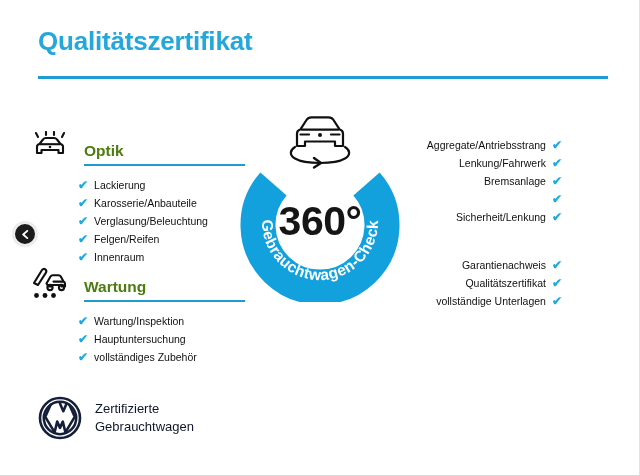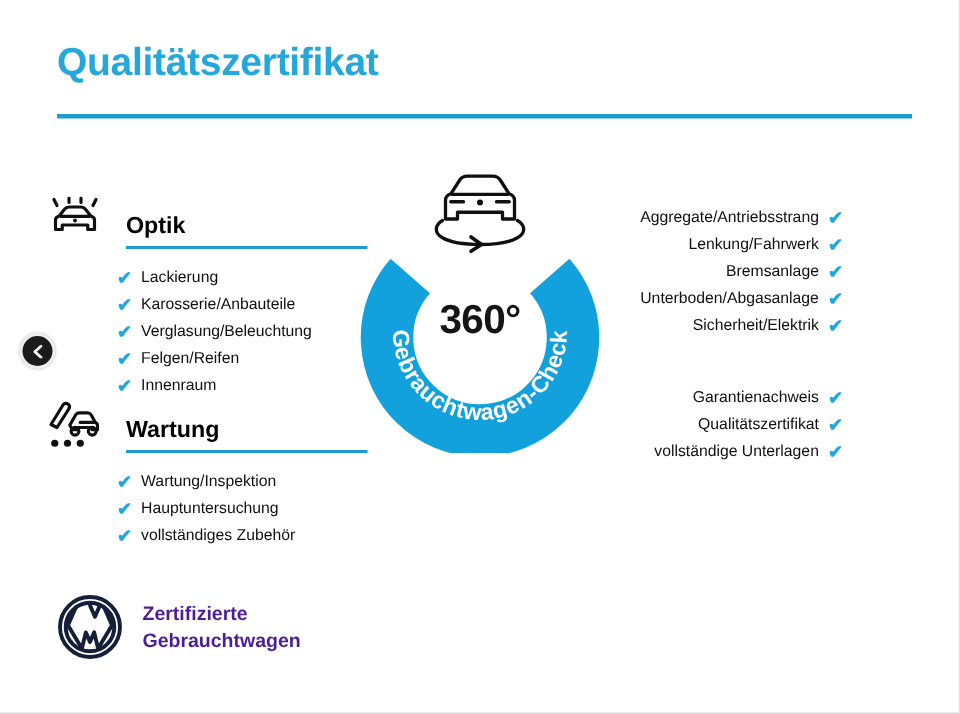--- a/index.html
+++ b/index.html
@@ -65,21 +65,21 @@
   .sec-titlewrap {
     flex: 1 1 auto;
     position: relative;
     height: 40px;
   }
   .sec-title {
     position: absolute;
     bottom: 8px;
     font-size: 15.5px;
     font-weight: bold;
-    color: #000000;
+    color: #4d7c0f;
     white-space: nowrap;
   }
   .sec-title.l { left: 10px; }
   .sec-title.r { right: 10px; }
   .sec-underline {
     position: absolute;
     left: 10px;
     right: 0;
     bottom: 2px;
     height: 2px;
@@ -125,21 +125,21 @@
     width: 160px;
     height: 160px;
   }
   #badge svg { display: block; }
   .badge-num {
     position: absolute;
     left: 0;
     top: 56px;
     width: 160px;
     text-align: center;
-    font-size: 27px;
+    font-size: 41px;
     font-weight: bold;
     color: #151515;
     letter-spacing: -0.5px;
   }
   #badge-car {
     position: absolute;
     left: 278px;
     top: 108px;
     width: 84px;
     height: 62px;
@@ -167,22 +167,22 @@
     position: absolute;
     left: 38px;
     top: 396px;
     display: flex;
     align-items: center;
   }
   #vw-logo { width: 44px; height: 44px; flex: 0 0 44px; }
   #vw-text {
     margin-left: 13px;
     font-size: 13px;
-    font-weight: bold;
-    color: #4c1d95;
+    font-weight: normal;
+    color: #0f172a;
     line-height: 1.35;
   }
   #vw-text div { white-space: nowrap; }
 </style>
 </head>
 <body>
 
 <div id="page">
 
   <div class="page-title">Qualitätszertifikat</div>
@@ -242,25 +242,24 @@
         </li>
       <li>
           <span>Lenkung/Fahrwerk</span>
           <span class="tick">✔</span>
         </li>
       <li>
           <span>Bremsanlage</span>
           <span class="tick">✔</span>
         </li>
       <li>
-          <span>Unterboden/Abgasanlage</span>
-          <span class="tick">✔</span>
-        </li>
-      <li>
-          <span>Sicherheit/Elektrik</span>
+          <span class="tick">✔</span>
+        </li>
+      <li>
+          <span>Sicherheit/Lenkung</span>
           <span class="tick">✔</span>
         </li>
     </ul>
   </div>
 
   <div class="sec" style="left:30px; top:264px; width:215px;">
     <div class="sec-head">
       <div class="sec-icon">
         <svg width="42" height="36" viewBox="0 0 42 36">
           <g fill="none" stroke="#101010" stroke-width="2.1" stroke-linejoin="round" stroke-linecap="round">

